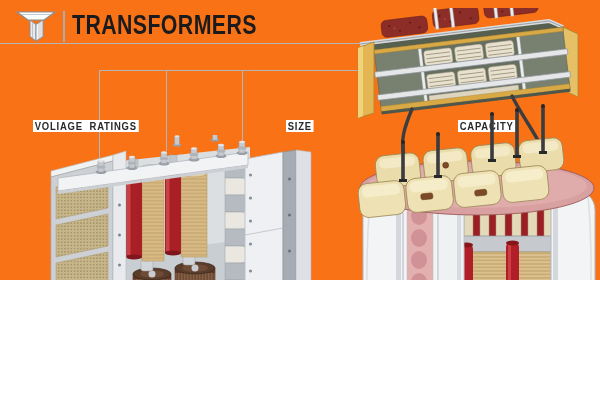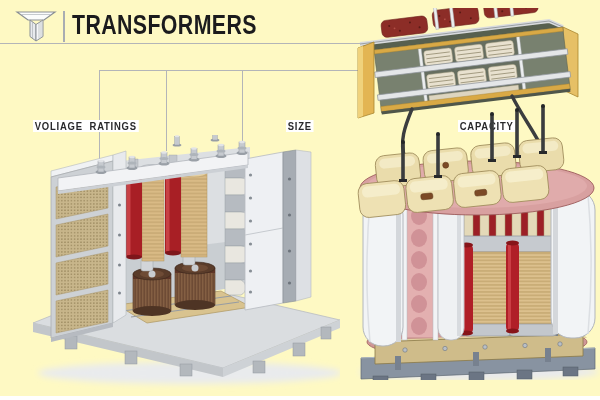--- a/index.html
+++ b/index.html
@@ -1,16 +1,16 @@
 <!DOCTYPE html>
 <html><head>
 <meta charset="utf-8">
 <style>
   html,body{margin:0;padding:0;background:#ffffff;}
-  .stage{position:relative;width:600px;height:396px;background:#fef9c3;overflow:hidden;
+  .stage{position:relative;width:600px;height:280px;background:#f97316;overflow:hidden;
          font-family:"Liberation Sans",sans-serif;}
   
   .logo{position:absolute;left:13px;top:7px;width:46px;height:38px;}
   .hdr-divider{position:absolute;left:63px;top:11px;width:2px;height:31px;background:#a9adb2;}
   .title{position:absolute;left:72px;top:10px;font-size:27px;font-weight:700;letter-spacing:.5px;
          color:#1b1b1d;transform:scaleX(.79);transform-origin:left top;white-space:nowrap;}
   
   .line{position:absolute;background:#b3b5b8;}
   #hdr-rule{left:0;top:43px;width:364px;height:1px;}
   #callout-rail{left:99px;top:70px;width:265px;height:1px;}

